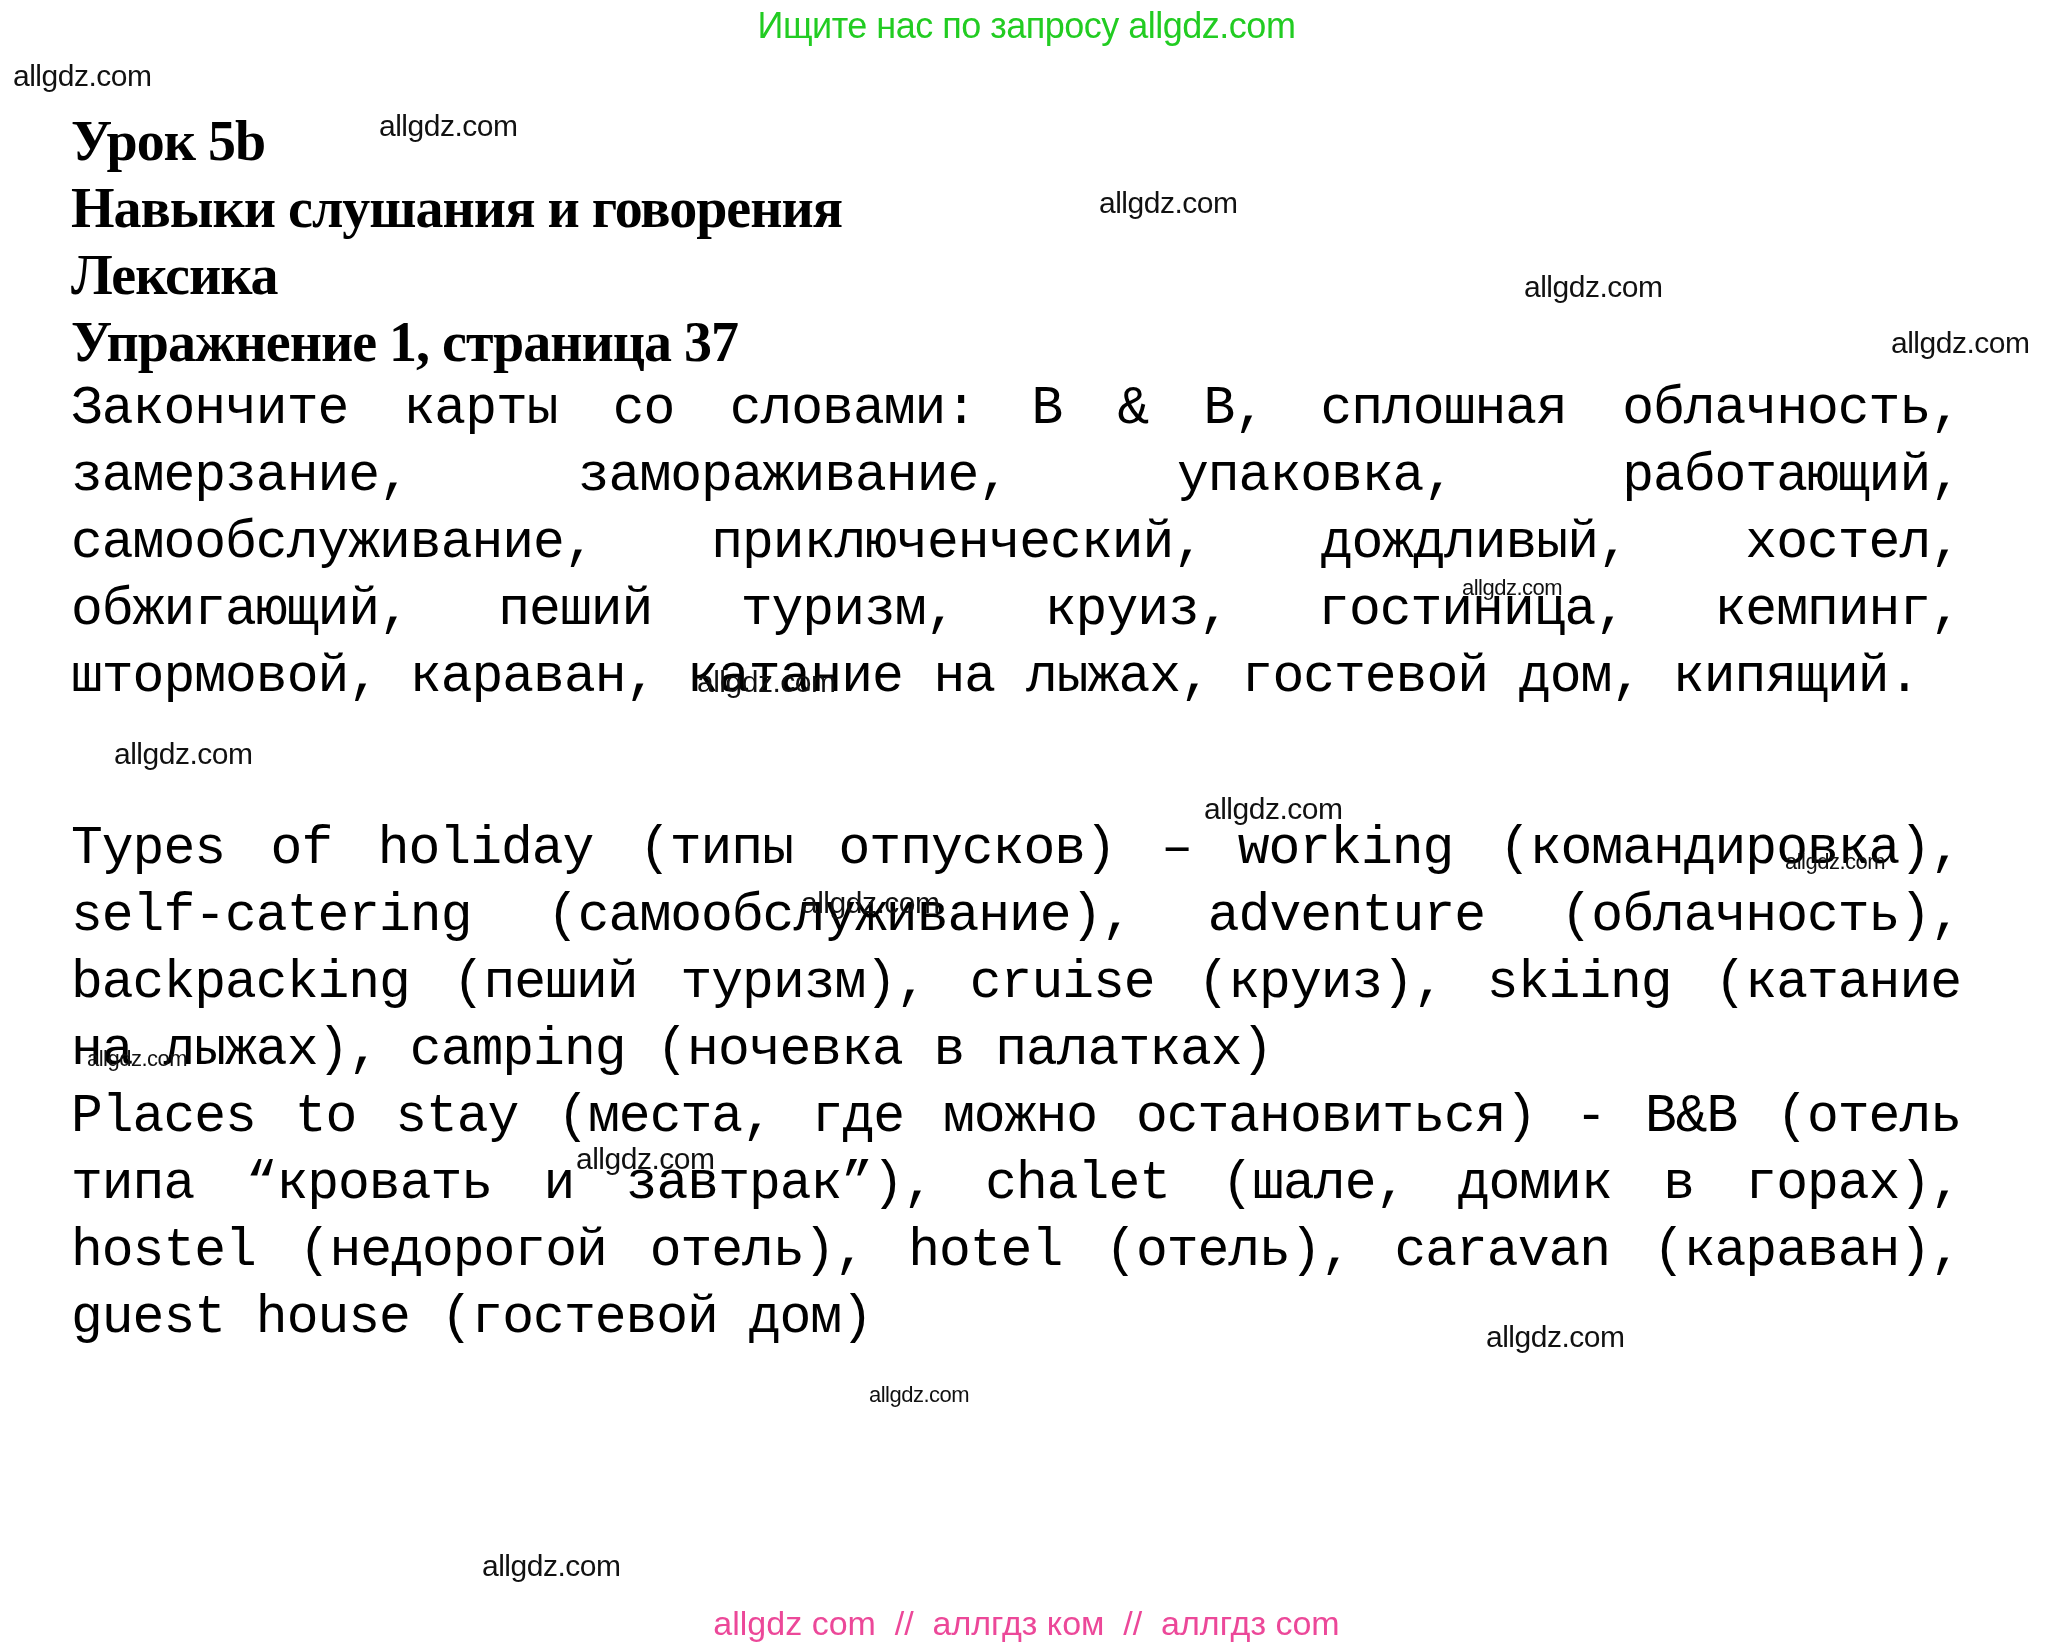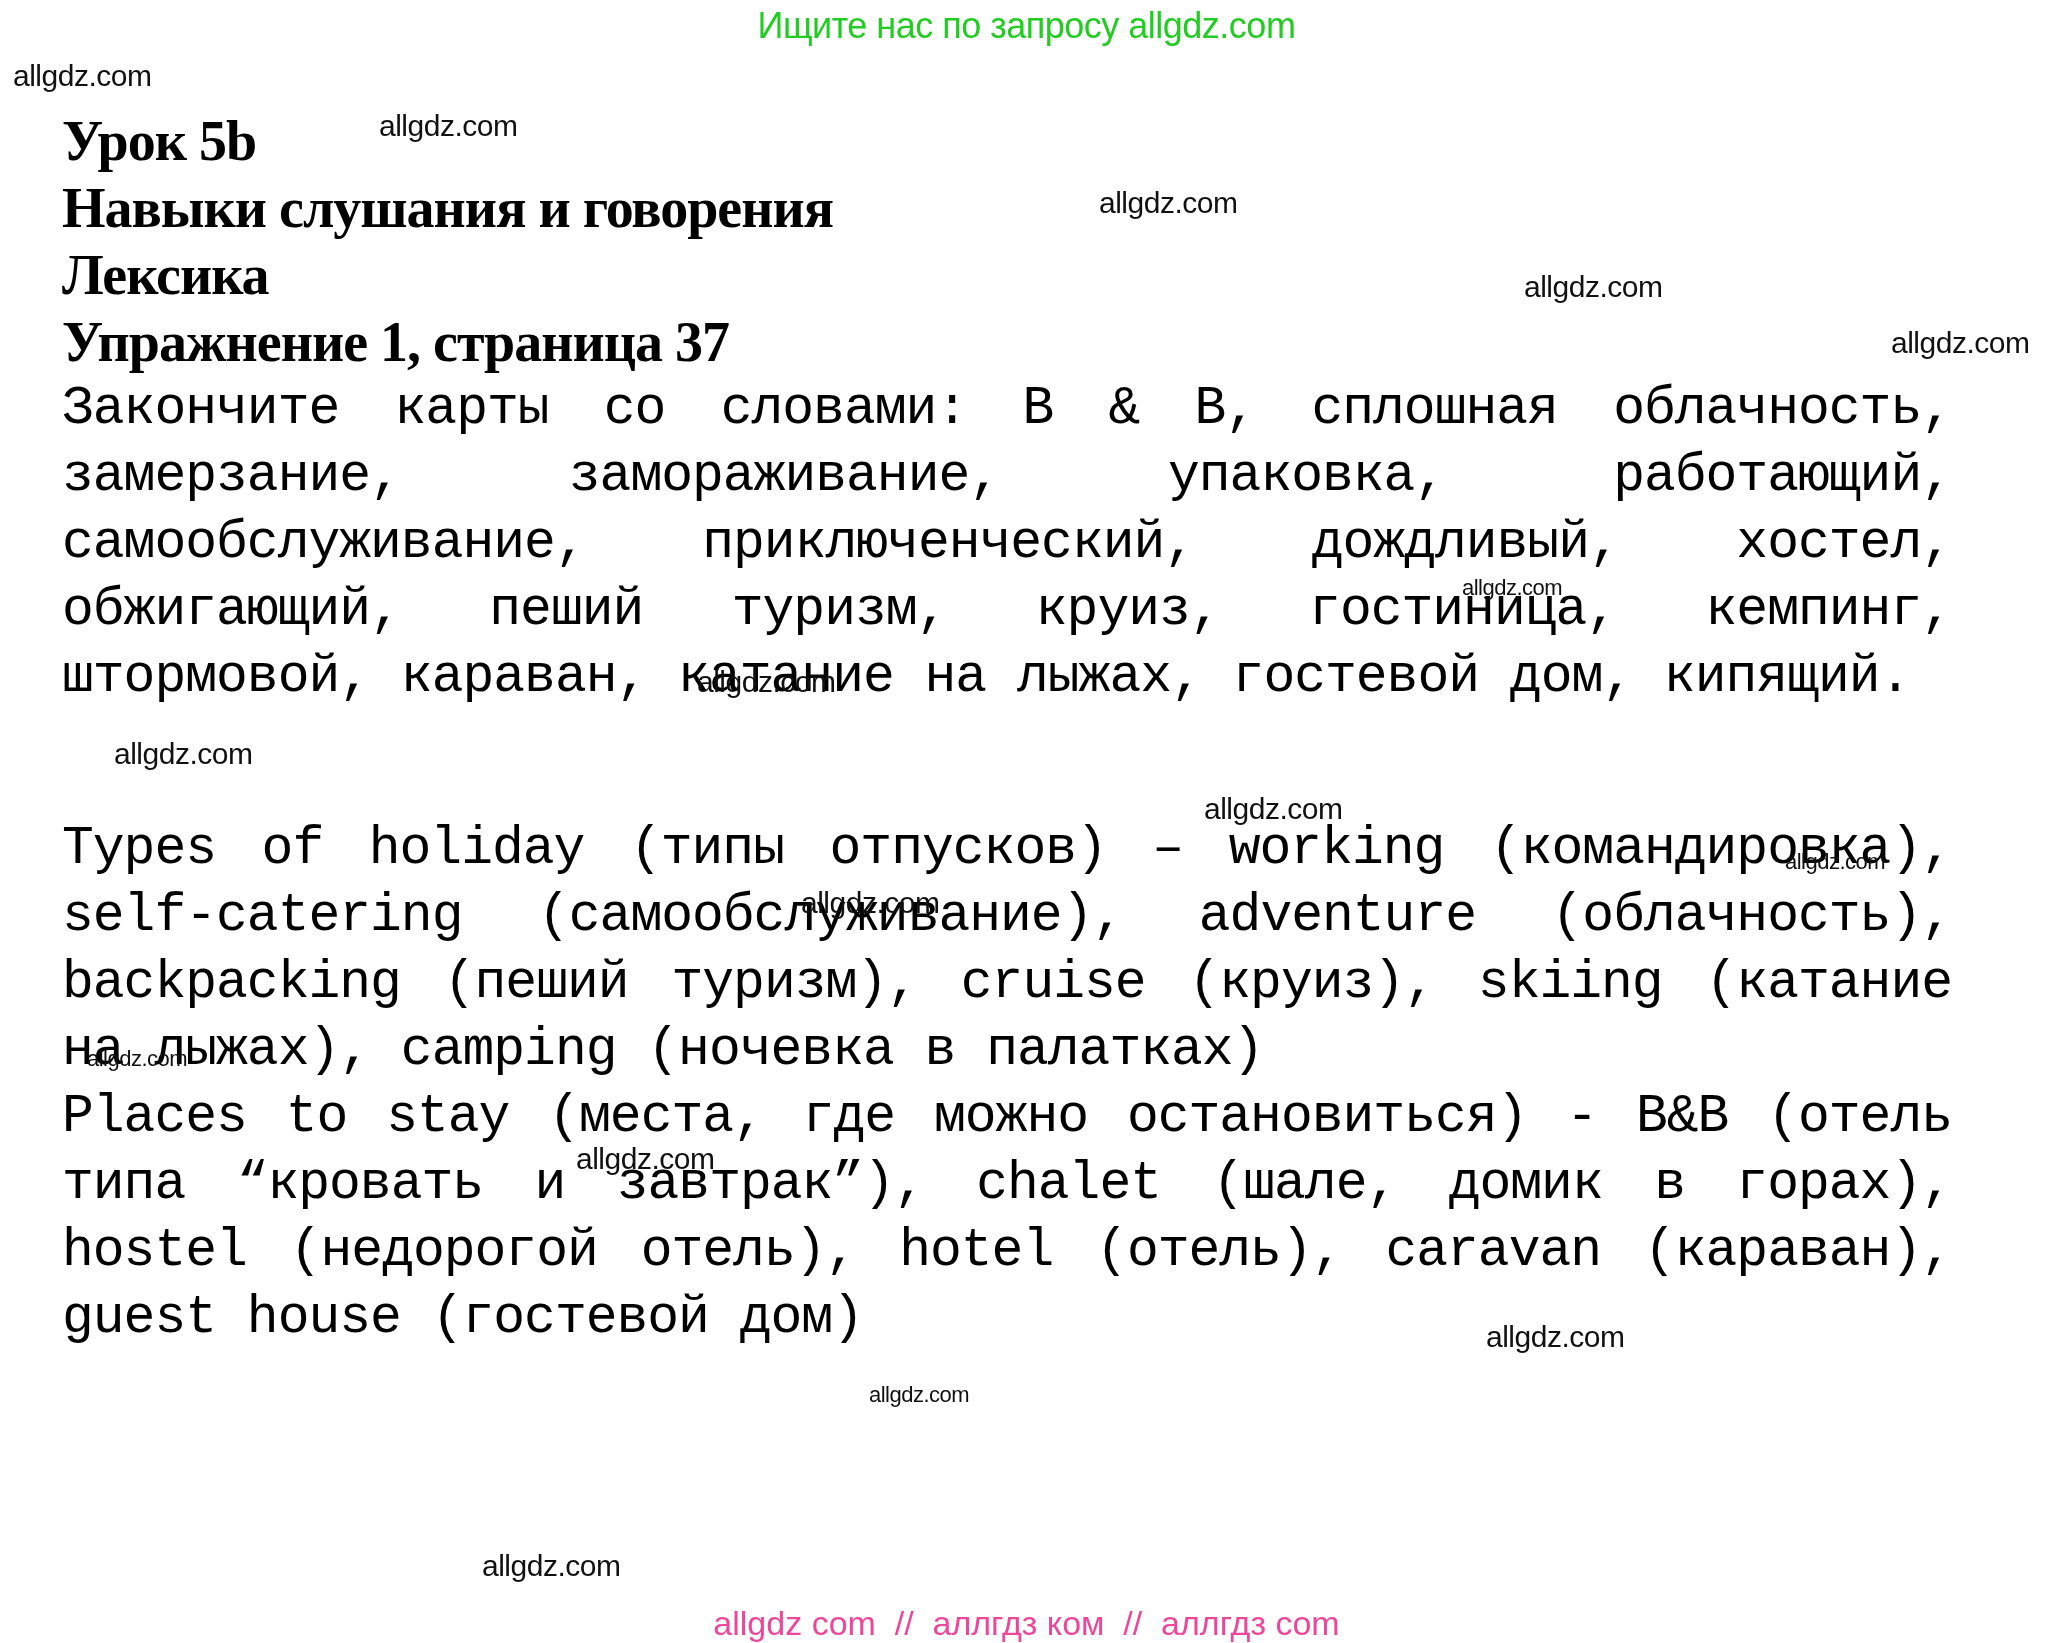--- a/index.html
+++ b/index.html
@@ -3,21 +3,21 @@
 <meta charset="utf-8">
 <style>
   html, body { margin:0; padding:0; background:#ffffff; }
   body { width:2053px; height:1643px; position:relative; overflow:hidden; }
   .banner {
     position:absolute; left:0; top:4px; width:2053px; text-align:center;
     font-family:"Liberation Sans", sans-serif; font-size:36px; line-height:44px;
     color:#22cc22; letter-spacing:-0.5px;
   }
   .content {
-    position:absolute; left:62px; top:108px; width:1890px;
+    position:absolute; left:71px; top:108px; width:1890px;
     font-family:"Liberation Serif", serif; color:#000;
   }
   .h { font-weight:bold; font-size:56px; line-height:67px; margin:0; letter-spacing:-1px; }
   .p { font-size:53px; line-height:67px; margin:0; text-align:justify; letter-spacing:-1px;font-family:Liberation Mono, monospace; }
   .gap1 { height:30px; }
   .gap2 { height:75px; }
   .answer-label { font-size:53px; line-height:67px; margin:0; letter-spacing:-1px; }
   .wm {
     position:absolute; font-family:"Liberation Sans", sans-serif; color:#111;
     font-size:30px; line-height:34px; letter-spacing:-0.5px; white-space:nowrap;

